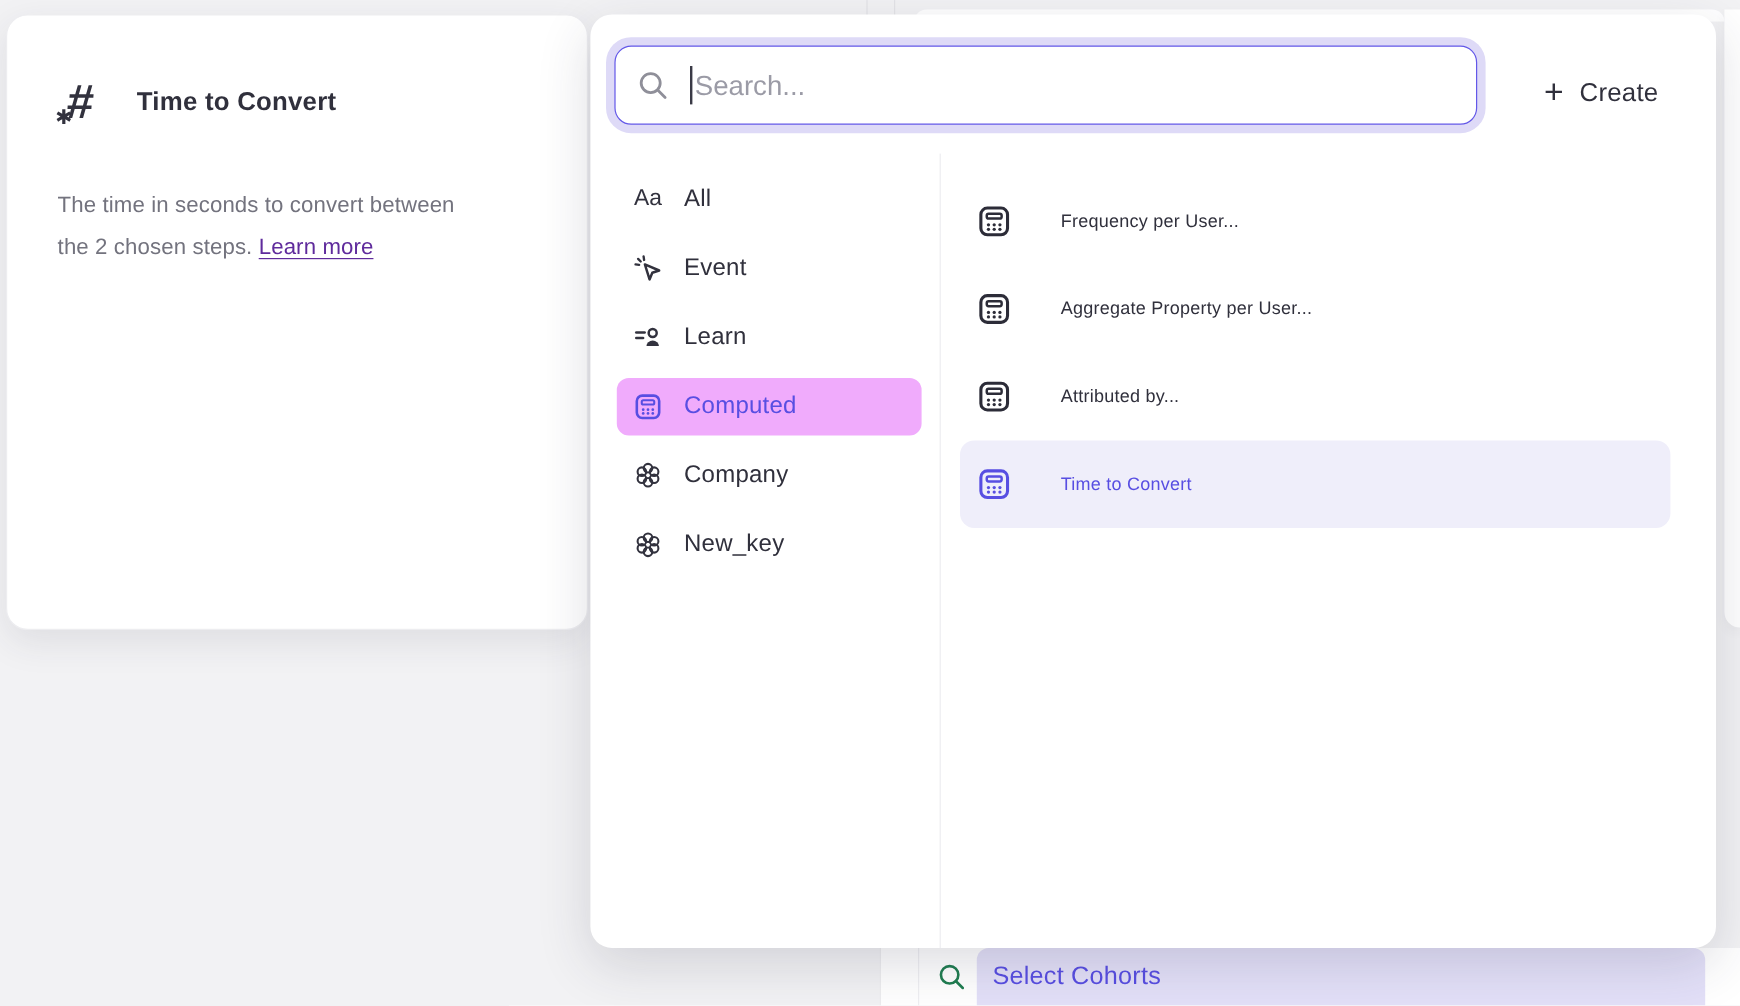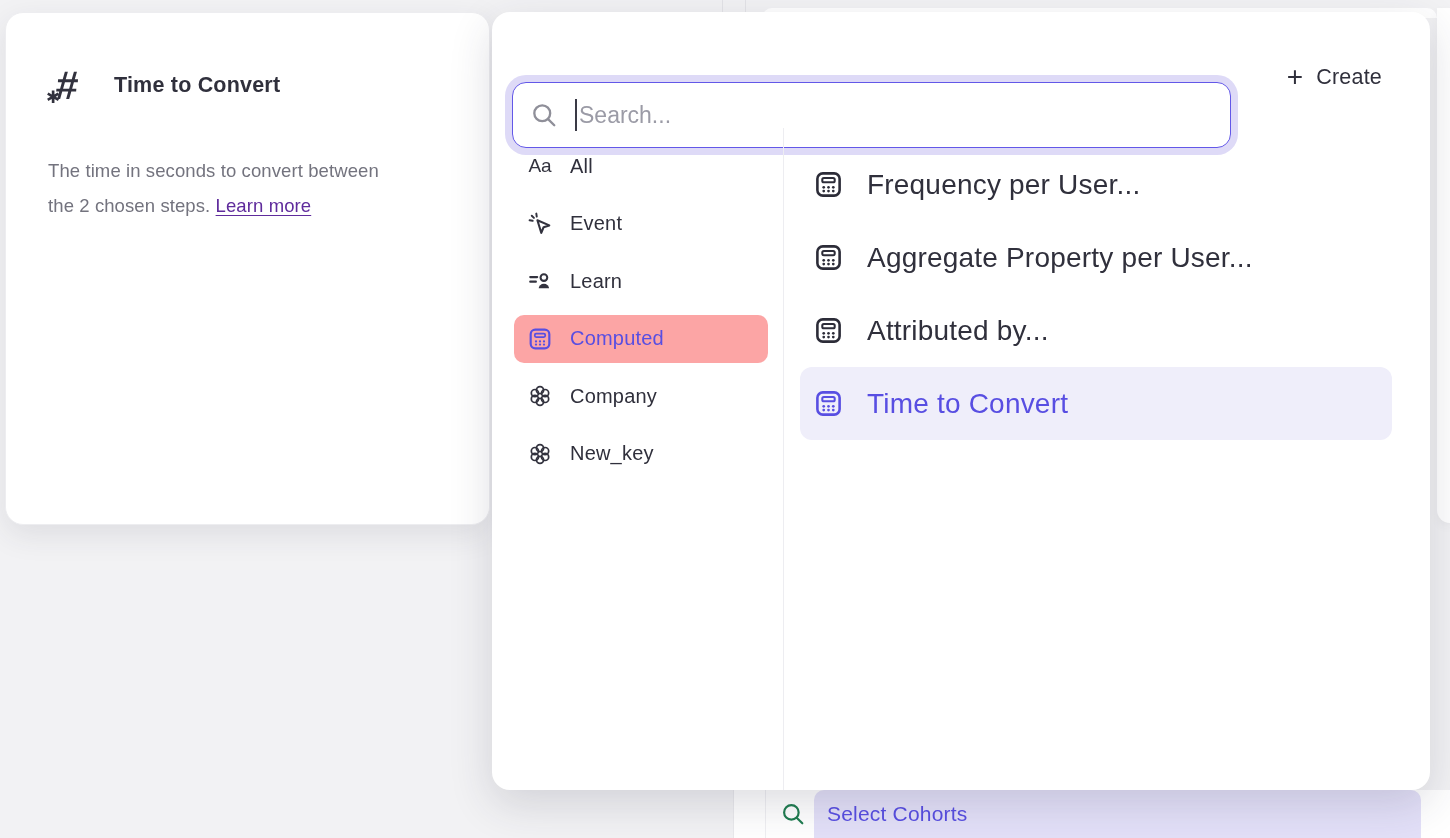--- a/index.html
+++ b/index.html
@@ -40,43 +40,43 @@
   .tooltip-title { margin-left:20px; font-size:21.5px; font-weight:700; color:#30303c; letter-spacing:.2px; }
   .tooltip-desc { position:absolute; left:42px; top:140px; width:400px;
     font-size:18.5px; line-height:35px; color:#73737e; letter-spacing:.1px; }
   .learn-more { color:#5f2b9c; font-weight:500; text-decoration:underline; text-underline-offset:3px; cursor:pointer; }
 
   
   .picker { position:absolute; left:492px; top:12px; width:938px; height:778px;
     background:#fff; border-radius:18px; box-shadow:0 14px 44px rgba(45,45,70,.16); }
   .search-box { position:absolute; left:20px; top:26px; width:719px; height:66px;
     background:#fff; border:1.6px solid #6358e8; border-radius:14px;
-    box-shadow:0 0 0 7px #dedaf7; display:flex; align-items:center;margin-top:44px; }
+    box-shadow:0 0 0 7px #dedaf7; display:flex; align-items:center; }
   .search-glyph { width:28px; height:28px; margin-left:17px; flex:0 0 auto; }
   .caret { width:2px; height:32px; background:#3a3a46; margin-left:17px; flex:0 0 auto; }
   .search-input { flex:1; height:100%; border:none; outline:none; background:transparent;
     font-family:"Liberation Sans", sans-serif; font-size:23px; color:#30303c; padding-left:2px; }
   .search-input::placeholder { color:#9b9ba6; }
   .create-btn { position:absolute; right:48px; top:43px; height:44px; display:flex;
     align-items:center; gap:13px; font-size:21.5px; color:#30303c; cursor:pointer;
     background:none; border:none; font-family:"Liberation Sans", sans-serif; letter-spacing:.2px; }
   .plus-glyph { font-size:28px; font-weight:300; line-height:1; color:#30303c; }
   .v-divider { position:absolute; left:291px; top:116px; width:1px; height:662px; background:#ededf1; }
 
   .cat-list { position:absolute; left:22px; top:130px; width:254px; }
   .cat-item { height:48px; margin-bottom:9.5px; display:flex; align-items:center; gap:17px;
     padding-left:13px; border-radius:10px; font-size:20px; color:#30303c; cursor:pointer; letter-spacing:.2px; }
   .cat-item .ic { width:26px; height:26px; flex:0 0 auto; display:flex; align-items:center; justify-content:center; color:#32323e; }
-  .cat-item.selected { background:#fca5a5; color:#584ee2; }
+  .cat-item.selected { background:#f0abfc; color:#584ee2; }
   .cat-item.selected .ic { color:#584ee2; }
   .aa-glyph { font-size:19px; font-weight:400; color:inherit; letter-spacing:0; }
 
   .result-list { position:absolute; left:308px; top:136px; width:592px; }
-  .result-item { height:73px; display:flex; align-items:center; gap:23px; padding-left:13px;
-    border-radius:12px; font-size:28px; color:#30303c; cursor:pointer; letter-spacing:.2px; }
+  .result-item { height:73px; display:flex; align-items:center; gap:40px; padding-left:13px;
+    border-radius:12px; font-size:15px; color:#30303c; cursor:pointer; letter-spacing:.2px; }
   .result-item .ic { width:31px; height:31px; flex:0 0 auto; color:#2c2c38; }
   .result-item.selected { background:#efeefa; color:#584ee2; }
   .result-item.selected .ic { color:#584ee2; }
 
   svg { display:block; }
 </style>
 </head>
 <body>
 
 <div class="bg-line" style="left:722px"></div>

